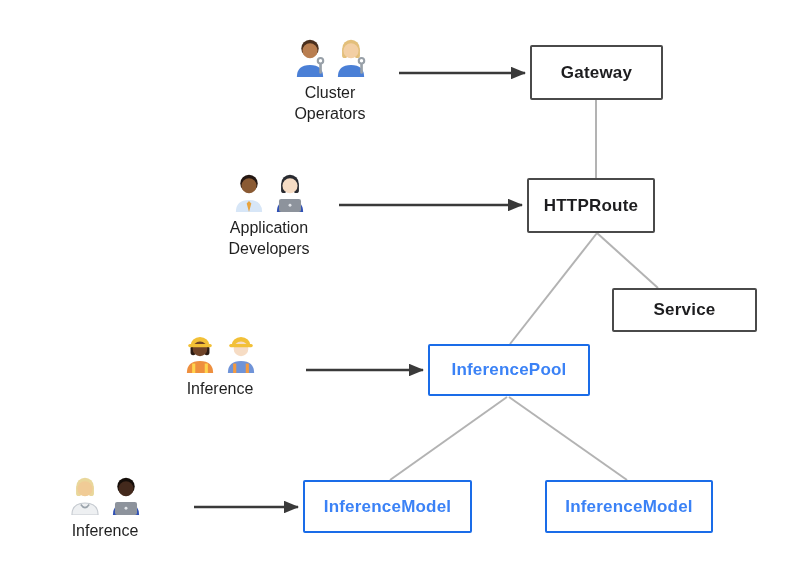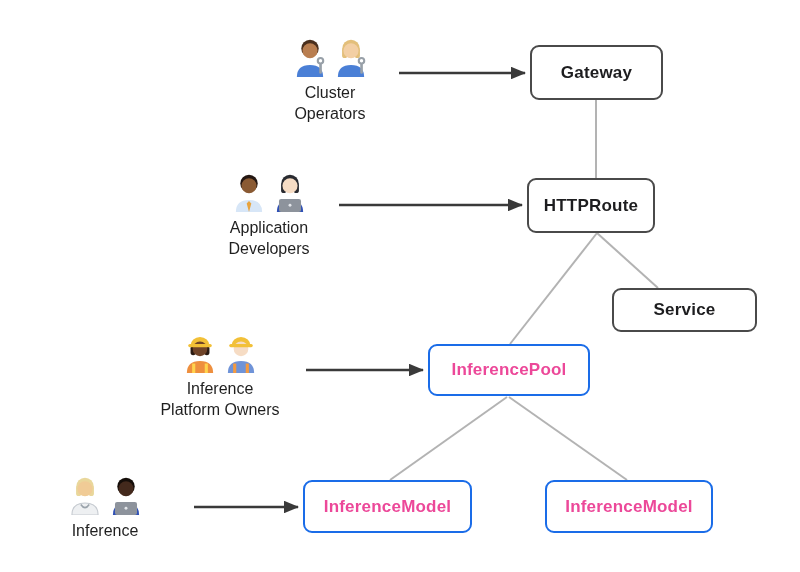--- a/index.html
+++ b/index.html
@@ -2,23 +2,23 @@
 <html><head>
 <meta charset="utf-8">
 <style>
   html,body{margin:0;padding:0;background:#ffffff;}
   .canvas{position:relative;width:800px;height:572px;background:#ffffff;overflow:hidden;
           font-family:"Liberation Sans", sans-serif;}
   .wires{position:absolute;left:0;top:0;width:800px;height:572px;}
   .wires line.g{stroke:#b3b3b3;stroke-width:2;}
   .wires line.a{stroke:#3a3a3a;stroke-width:2.5;}
   .node{position:absolute;display:flex;align-items:center;justify-content:center;
-        background:#ffffff;border:2.5px solid #4a4a4a;border-radius:9px;
+        background:#ffffff;border:2.5px solid #4a4a4a;border-radius:2px;
         font-weight:bold;font-size:17px;color:#1d1d1f;letter-spacing:.2px;box-sizing:border-box;}
-  .node.blue{border-color:#1a6ce8;color:#ec4899;text-align:right;}
+  .node.blue{border-color:#1a6ce8;color:#3b82f6;text-align:right;}
   #node-gateway{left:530px;top:45px;width:133px;height:55px;}
   #node-httproute{left:527px;top:178px;width:128px;height:55px;}
   #node-service{left:612px;top:288px;width:145px;height:44px;}
   #node-inferencepool{left:428px;top:344px;width:162px;height:52px;}
   #node-inferencemodel-1{left:303px;top:480px;width:169px;height:53px;}
   #node-inferencemodel-2{left:545px;top:480px;width:168px;height:53px;}
   .actor{position:absolute;display:flex;flex-direction:column;align-items:center;width:220px;}
   .actor .figures{display:flex;gap:3px;align-items:flex-end;}
   .actor .lbl{font-size:16px;line-height:21px;color:#1f1f1f;text-align:center;margin-top:1px;}
   #actor-cluster-operators{left:220px;top:35px;}
@@ -132,21 +132,20 @@
             <path d="M9,14 a9,8.2 0 0 1 18,0 z" fill="#f2c037"></path>
             <circle cx="18" cy="17" r="7" fill="#f6dcc4"></circle>
             <rect x="6.8" y="12.4" width="22.4" height="3" rx="1.5" fill="#f2c037"></rect>
             <path d="M5.5,40 q0,-11.5 12.5,-11.5 q12.5,0 12.5,11.5 z" fill="#6f93d8"></path>
             <rect x="10.5" y="31" width="3" height="9" fill="#f59a3e"></rect>
             <rect x="22.5" y="31" width="3" height="9" fill="#f59a3e"></rect>
           </svg></span>
     </div>
     <div class="lbl">
       <div>Inference</div>
-      <div>Platform Owners</div>
     </div>
   </div>
 
   <div class="actor" id="actor-workload-owners">
     <div class="figures">
       <span><svg viewBox="0 0 36 40" width="38" height="42" aria-hidden="true">
             <circle cx="18" cy="12.8" r="8.3" fill="#e9d79b"></circle>
             <rect x="9.5" y="12" width="5" height="10" rx="2.5" fill="#e9d79b"></rect>
             <rect x="21.5" y="12" width="5" height="10" rx="2.5" fill="#e9d79b"></rect>
             <circle cx="18" cy="15" r="7.2" fill="#f0cb96"></circle>

